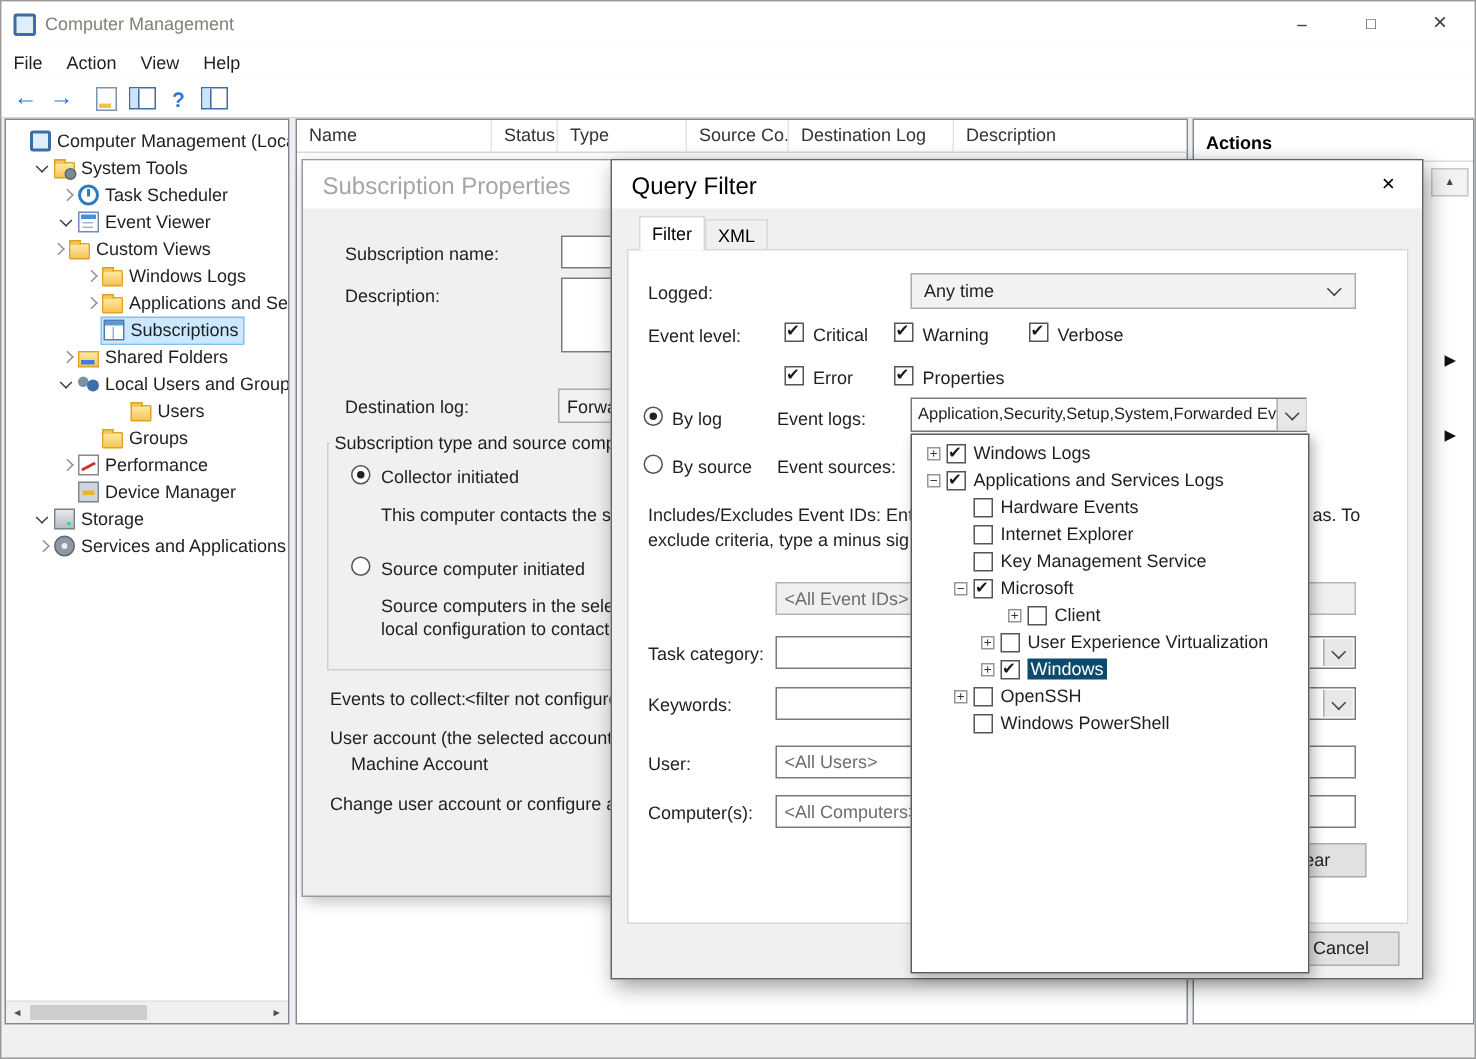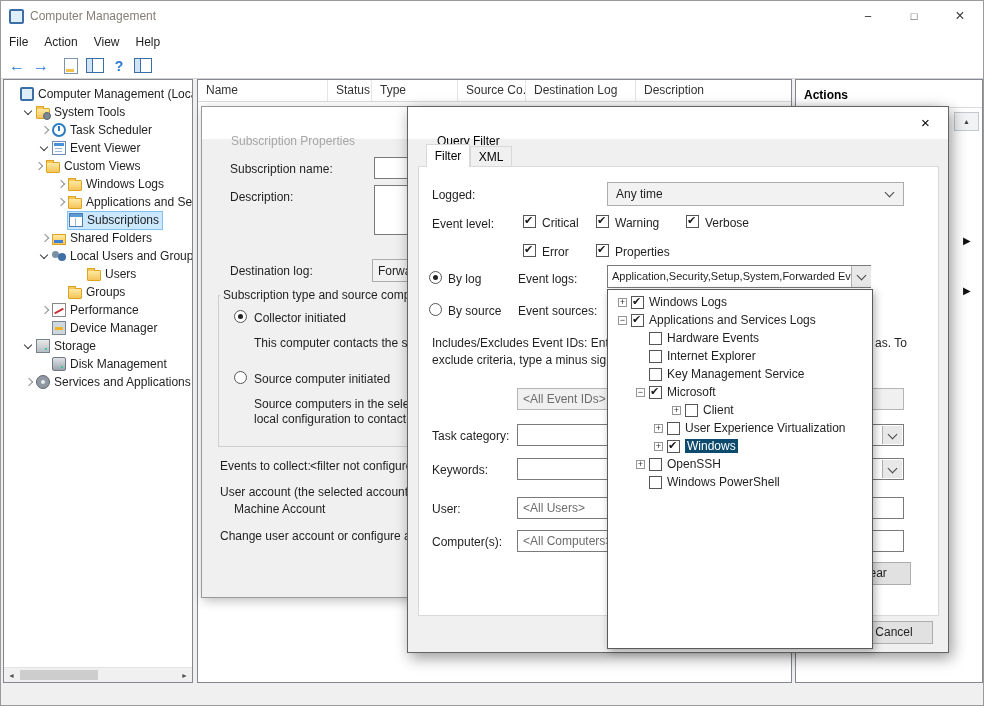--- a/index.html
+++ b/index.html
@@ -75,21 +75,21 @@
   .act-title{font-size:12px;font-weight:bold;color:#000;margin:8px 0 0 8px;}
   .act-div{position:absolute;left:0;top:27px;width:100%;height:1px;background:#dcdcdc;}
   .act-collapse{position:absolute;right:3px;top:32px;width:25px;height:19px;background:#f2f3f4;border:1px solid #c2c8ce;display:flex;align-items:center;justify-content:center;font-size:7px;color:#444;box-sizing:border-box;}
   .more-arrow{position:absolute;font-size:10px;color:#111;}
 
   
   .dlg{position:absolute;background:#f0f0f0;box-sizing:border-box;}
   .dlg-sub{border:1px solid #9a9a9a;box-shadow:2px 3px 10px rgba(0,0,0,.25);z-index:50;}
   .dlg-qf{border:1px solid #646464;box-shadow:3px 5px 14px rgba(0,0,0,.4);z-index:60;}
   .dlg-titlebar{position:absolute;left:0;top:0;width:100%;height:32px;background:#fff;}
-  .dlg-title{position:absolute;left:29px;top:9px;font-size:12px;margin-top:18px;}
+  .dlg-title{position:absolute;left:13px;top:9px;font-size:16px;}
   .dlg-close{position:absolute;right:0;top:0;width:45px;height:31px;display:flex;align-items:center;justify-content:center;font-size:15px;color:#000;}
   .field{background:#fff;border:1px solid #7a7a7a;box-sizing:border-box;font-size:12px;color:#1f1f1f;padding:3px 5px;white-space:nowrap;overflow:hidden;}
   .field.dis{background:#f0f0f0;border-color:#b5b5b5;color:#6d6d6d;}
   .combo{background:#f2f2f2;border:1px solid #acacac;box-sizing:border-box;display:flex;align-items:center;overflow:hidden;}
   .combo-txt{font-size:12px;color:#1f1f1f;margin-left:8px;white-space:nowrap;}
   .chevdn{width:6px;height:6px;border-right:1px solid #444;border-bottom:1px solid #444;transform:rotate(45deg);margin-left:auto;margin-right:10px;margin-top:-3px;flex:none;}
   .groupbox{border:1px solid #cfcfcf;box-sizing:border-box;}
   .rd{width:13px;height:13px;border:1px solid #555;border-radius:50%;background:#fff;box-sizing:border-box;position:absolute;}
   .rd.on::after{content:"";position:absolute;left:3px;top:3px;width:5px;height:5px;border-radius:50%;background:#222;}
   .cb{width:13px;height:13px;border:1px solid #555;background:#fff;box-sizing:border-box;position:absolute;}
@@ -236,25 +236,20 @@
       <div class="trow" style="padding-left:34px">
           <span class="tchev"></span>
           <span class="ic ic-dev"></span>
           <span class="tlabel">Device Manager</span>
         </div>
       <div class="trow" style="padding-left:18px">
           <span class="tchev exp"></span>
           <span class="ic ic-drive"></span>
           <span class="tlabel">Storage</span>
         </div>
-      <div class="trow" style="padding-left:34px">
-          <span class="tchev"></span>
-          <span class="ic ic-disk"></span>
-          <span class="tlabel">Disk Management</span>
-        </div>
       <div class="trow" style="padding-left:18px">
           <span class="tchev col"></span>
           <span class="ic ic-gear"></span>
           <span class="tlabel">Services and Applications</span>
         </div>
     </div>
     <div class="hscroll">
       <span class="sarrow" style="left:0">◄</span>
       <span class="sthumb"></span>
       <span class="sarrow" style="right:0">►</span>

